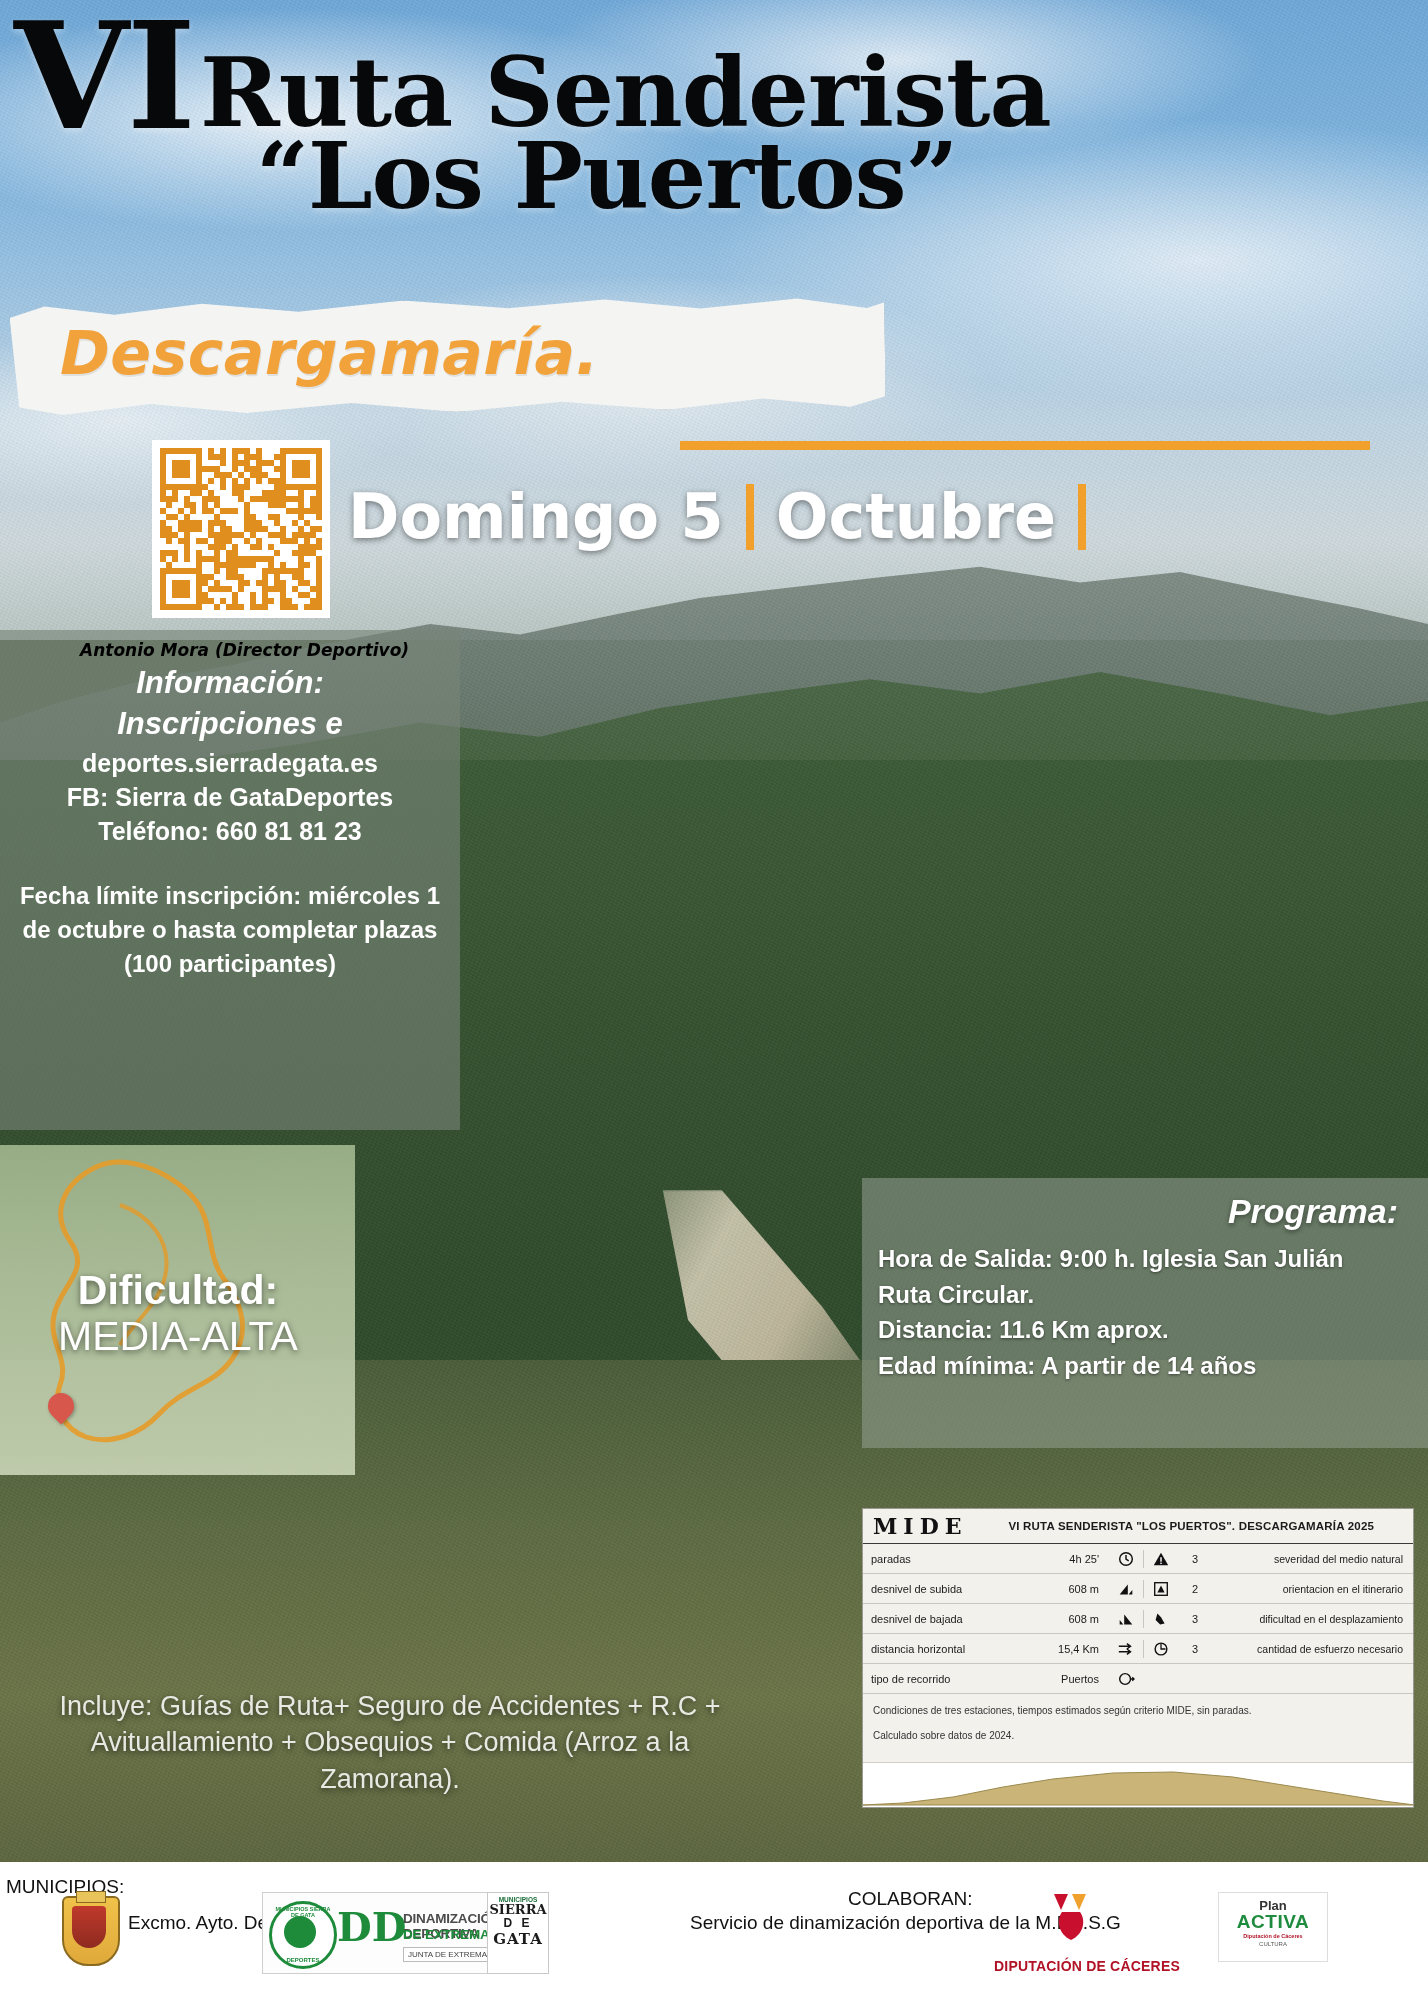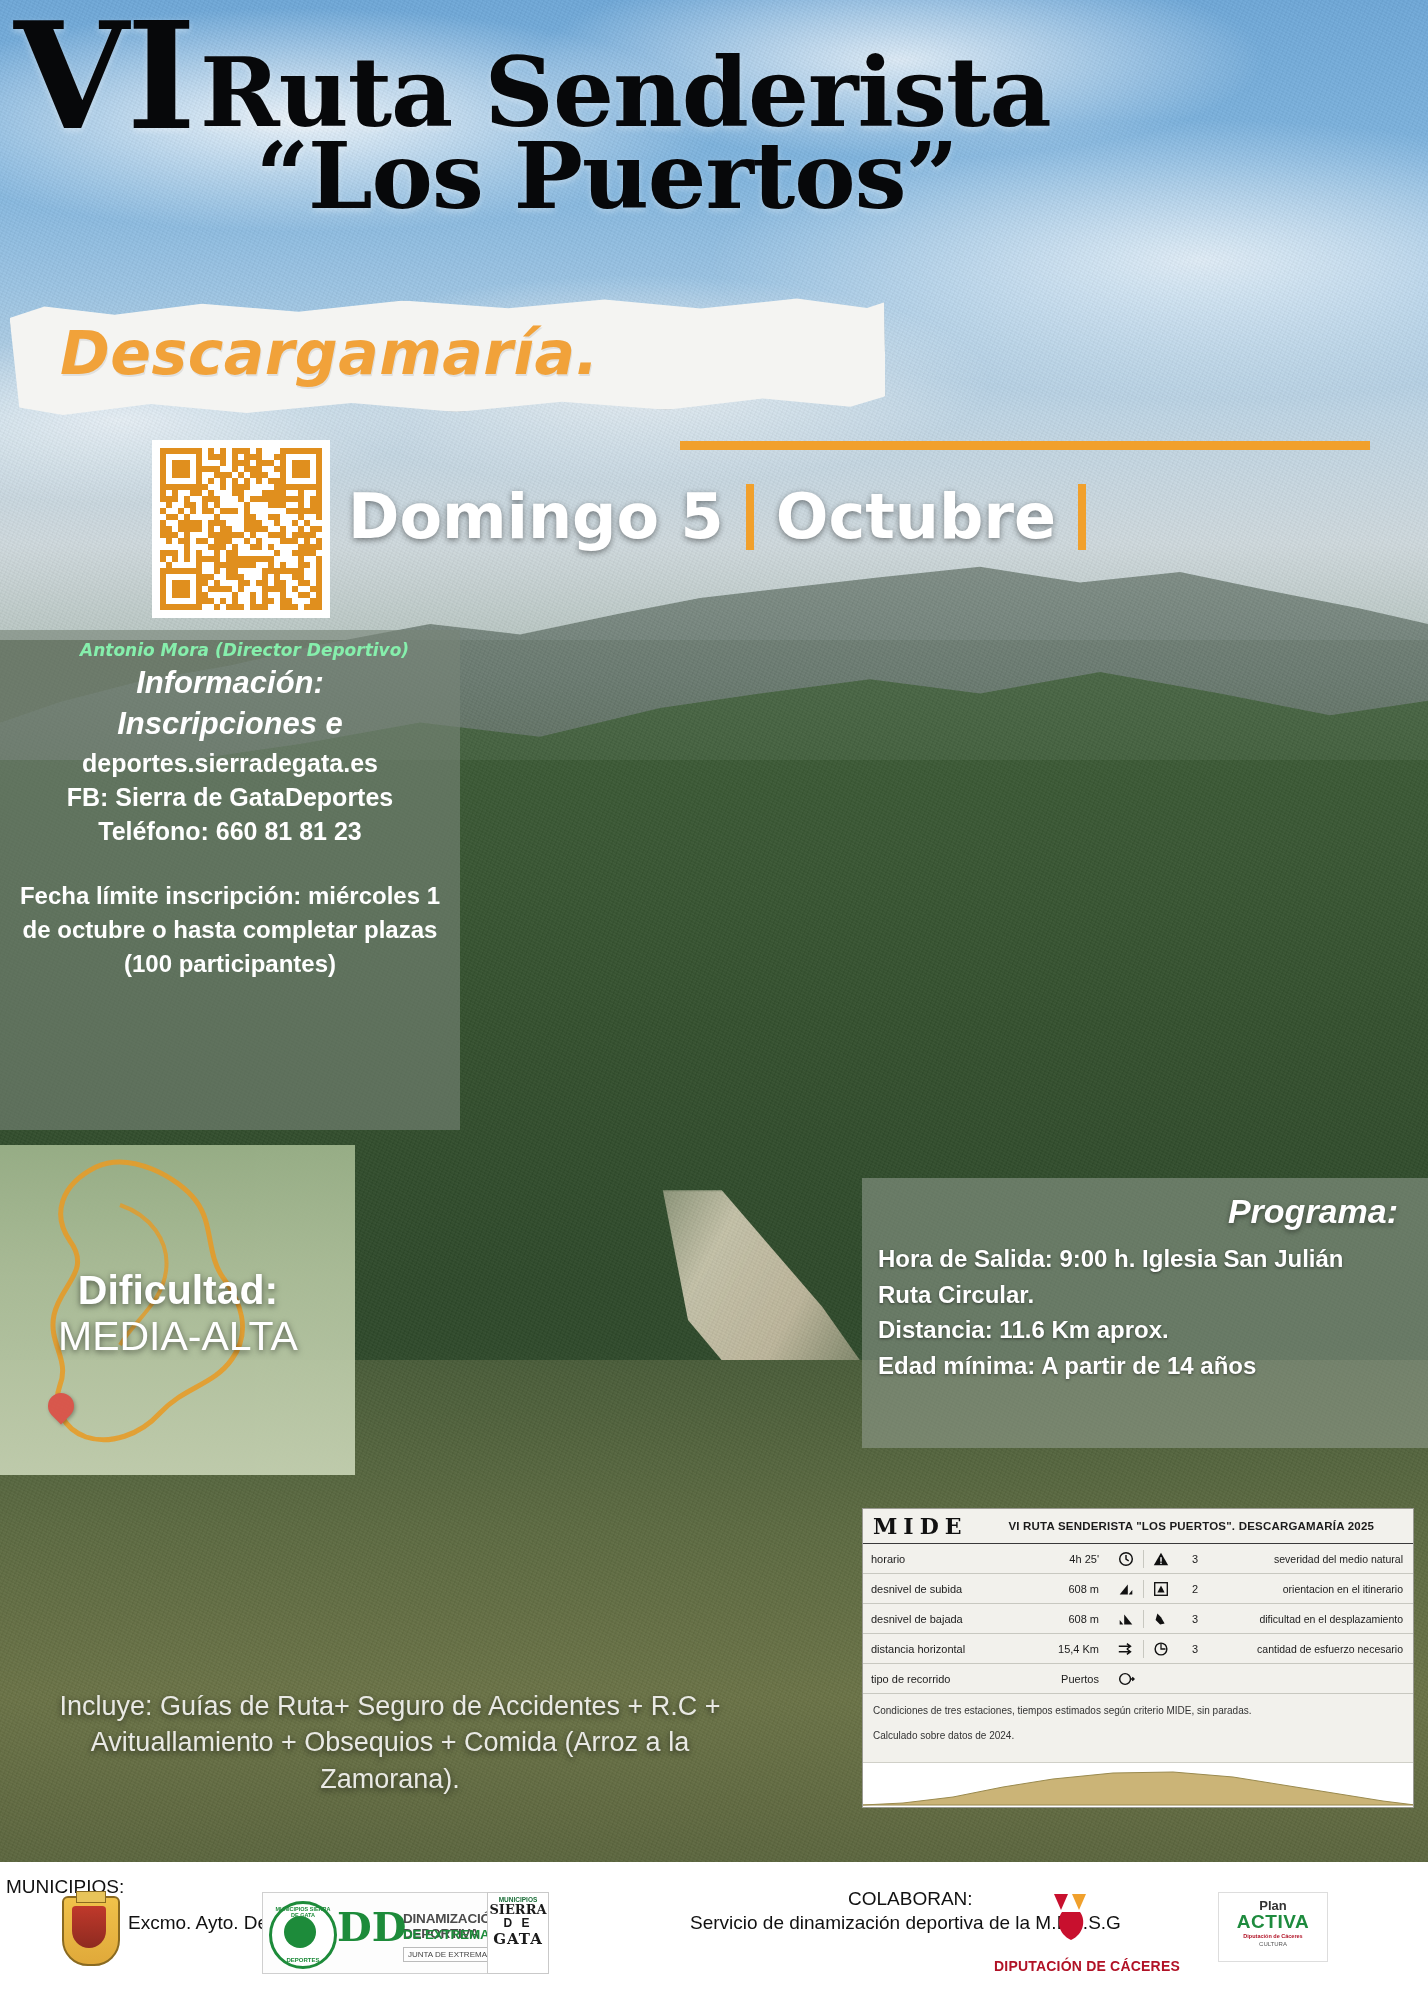--- a/index.html
+++ b/index.html
@@ -175,21 +175,21 @@
   }
 
   
   .info-panel{
     position:absolute;left:0;top:630px;width:460px;height:500px;
     background:rgba(120,132,120,.62);
     padding:8px 18px 14px 18px;box-sizing:border-box;
   }
   .credit{
     font-family:"DejaVu Sans", sans-serif;font-style:italic;font-weight:700;
-    font-size:17px;color:#86efac;margin:2px 0 6px 62px;
+    font-size:17px;color:#000000;margin:2px 0 6px 62px;
   }
   .info-h{
     text-align:center;font-style:italic;font-weight:700;font-size:31px;
     color:#ffffff;line-height:1.12;margin:2px 0 6px 0;
   }
   .info-line{
     text-align:center;font-weight:700;font-size:25px;color:#ffffff;line-height:1.35;
   }
   .info-gap{height:30px;}
   .info-block{
@@ -821,21 +821,21 @@
     <div class="programa-line">Edad mínima: A partir de 14 años</div>
   </div>
 
   <div class="mide">
     <div class="mide-head">
       <div class="mide-logo">MIDE</div>
       <div class="mide-head-title">VI RUTA SENDERISTA  "LOS PUERTOS". DESCARGAMARÍA 2025</div>
     </div>
 
     <div class="mide-row">
-      <div class="mide-c1">horario</div>
+      <div class="mide-c1">paradas</div>
       <div class="mide-c2">4h 25'</div>
       <div class="mide-c3">
         <svg class="mide-ico" viewBox="0 0 20 20">
             <circle cx="10" cy="10" r="7" fill="none" stroke="#111" stroke-width="1.6"></circle>
             <path d="M10 5.5V10l3 2" stroke="#111" stroke-width="1.6" fill="none"></path>
           </svg>
       </div>
       <div class="mide-c4">
         <svg class="mide-ico" viewBox="0 0 20 20">
             <path d="M10 3 L18 17 H2 Z" fill="#111"></path>

